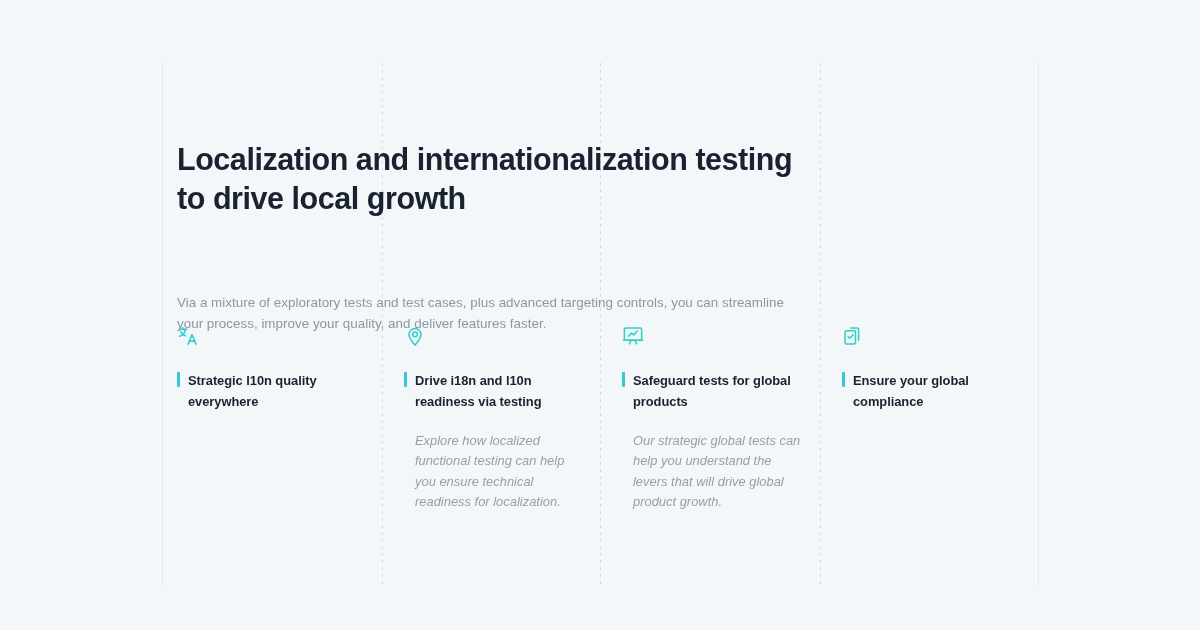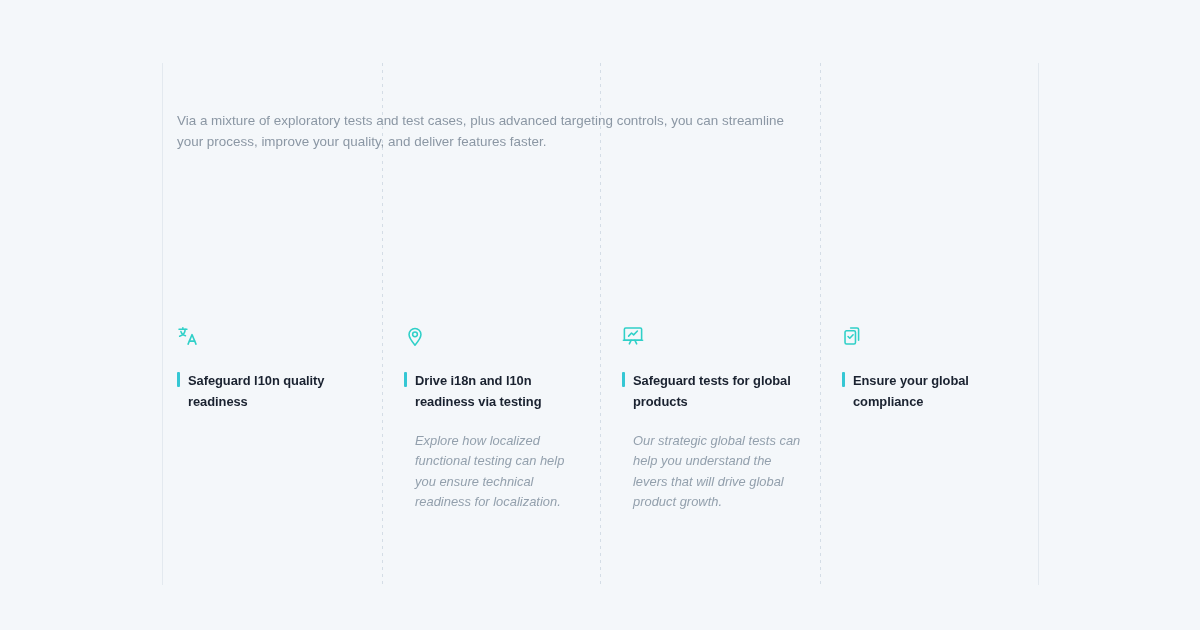--- a/index.html
+++ b/index.html
@@ -61,21 +61,21 @@
     margin-top: 77px;
     width: 640px;
     font-size: 30.5px;
     line-height: 39px;
     font-weight: bold;
     letter-spacing: -0.45px;
     color: #1a2230;
   }
 
   .subhead {
-    margin-top: 47px;
+    margin-top: 74px;
     width: 632px;
     font-size: 13.4px;
     line-height: 21px;
     color: #8b97a4;
     letter-spacing: 0.02px;
   }
 
   
   .cards {
     position: absolute;
@@ -143,39 +143,40 @@
 
   <div class="frame-rule left"></div>
   <div class="frame-rule right"></div>
 
   <div class="col-divider d1"></div>
   <div class="col-divider d2"></div>
   <div class="col-divider d3"></div>
 
   <div class="content">
 
+    <h1 class="headline">Localization and internationalization testing to drive local growth</h1>
 
     <p class="subhead">Via a mixture of exploratory tests and test cases, plus advanced targeting controls, you can streamline your process, improve your quality, and deliver features faster.</p>
 
     <div class="cards">
 
       <div class="card c1">
         <span class="card-icon">
           <svg viewBox="0 0 24 24" width="22" height="22" fill="none" stroke="currentColor" stroke-width="1.7" stroke-linecap="round" stroke-linejoin="round">
             <path d="M2.2 4.6h8.6"></path>
             <path d="M6.4 3.1v1.5"></path>
             <path d="M8.9 4.6c0 3.6-2.6 6.6-6 7.6"></path>
             <path d="M4.3 7.2c.6 2.2 2.5 3.9 4.9 4.5"></path>
             <path d="M12.1 20.9l4.3-10.4 4.3 10.4"></path>
             <path d="M13.6 17.6h5.6"></path>
           </svg>
         </span>
         <div class="card-title-row">
           <span class="accent-bar"></span>
-          <div class="card-title">Safeguard l10n quality readiness</div>
+          <div class="card-title">Strategic l10n quality everywhere</div>
         </div>
       </div>
 
       <div class="card c2">
         <span class="card-icon">
           <svg viewBox="0 0 24 24" width="22" height="22" fill="none" stroke="currentColor" stroke-width="1.7" stroke-linecap="round" stroke-linejoin="round">
             <path d="M12 22c4.3-5.1 6.5-8.6 6.5-11.6A6.5 6.5 0 0 0 5.5 10.4C5.5 13.4 7.7 16.9 12 22z"></path>
             <circle cx="12" cy="10.2" r="2.6"></circle>
           </svg>
         </span>

